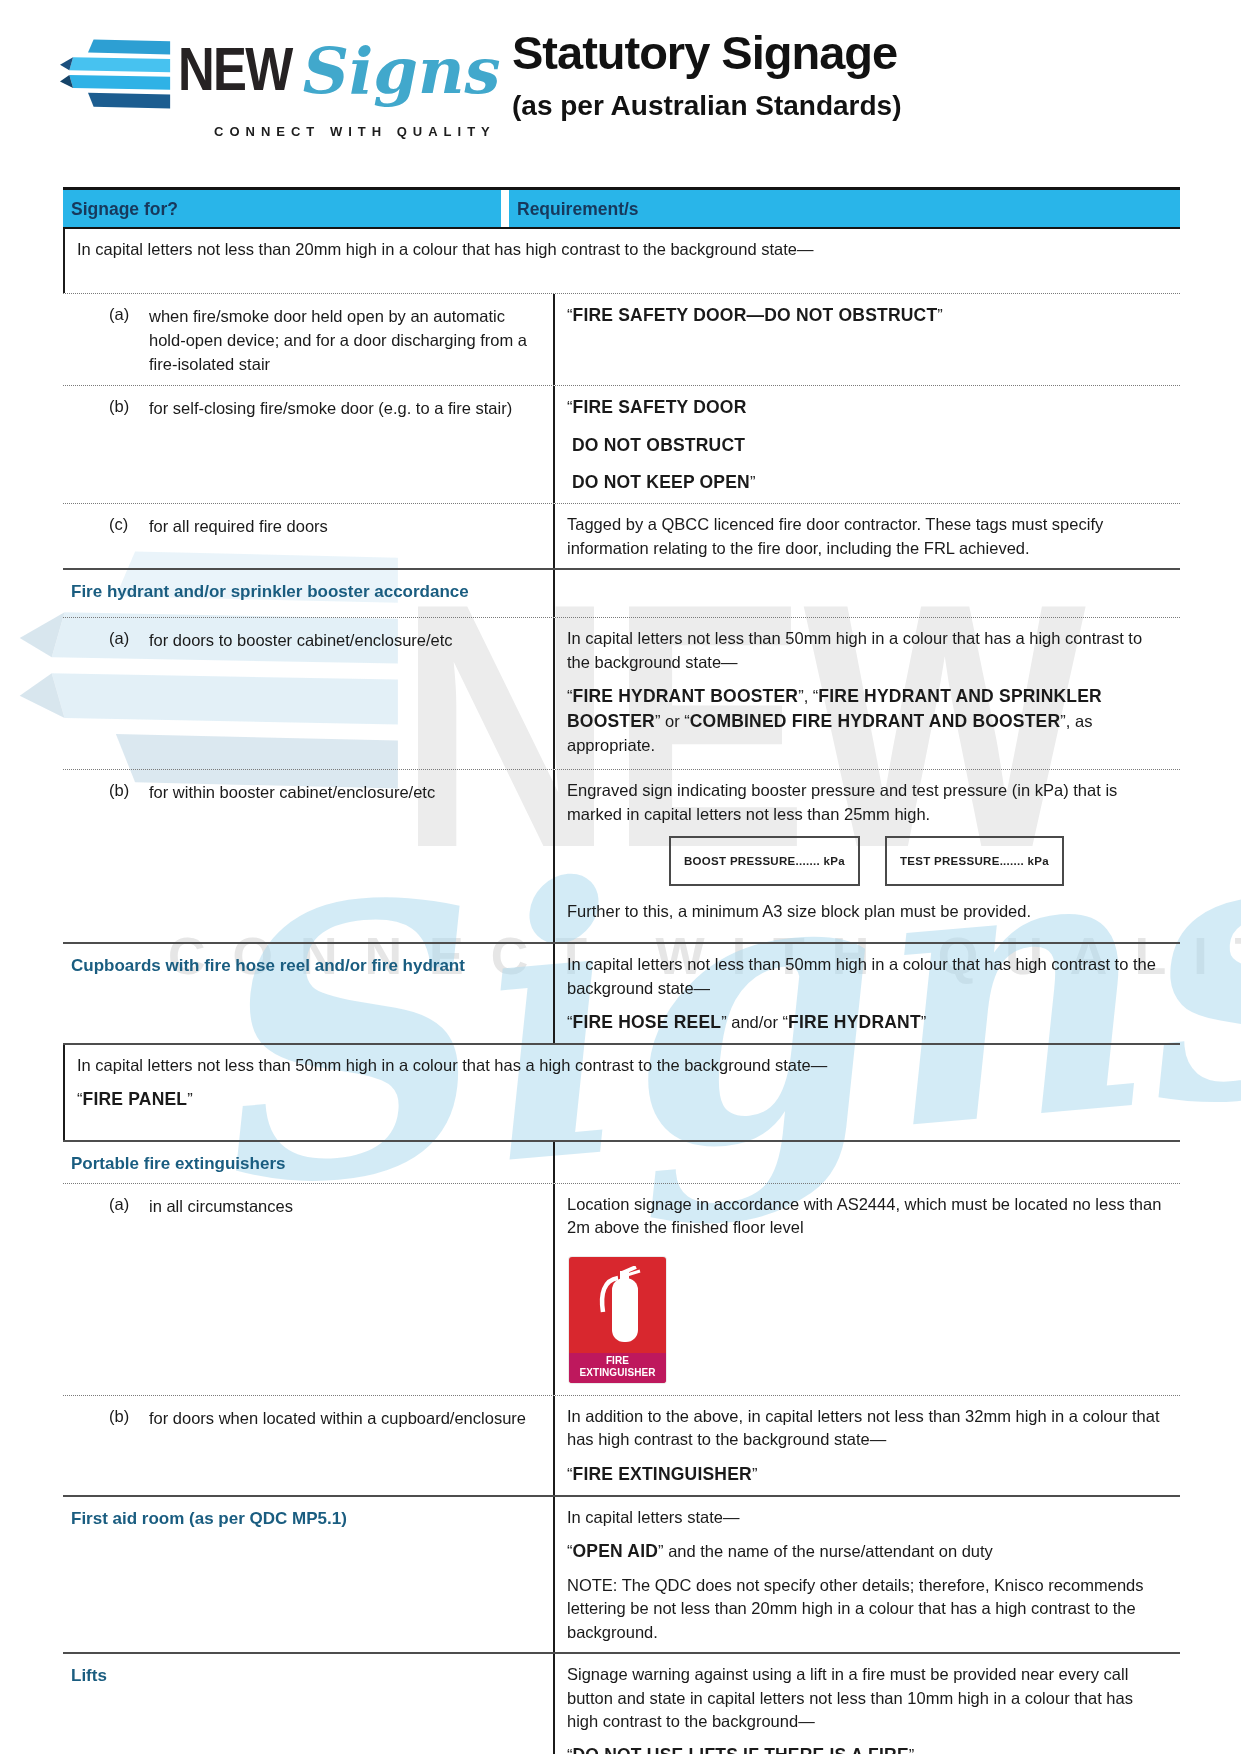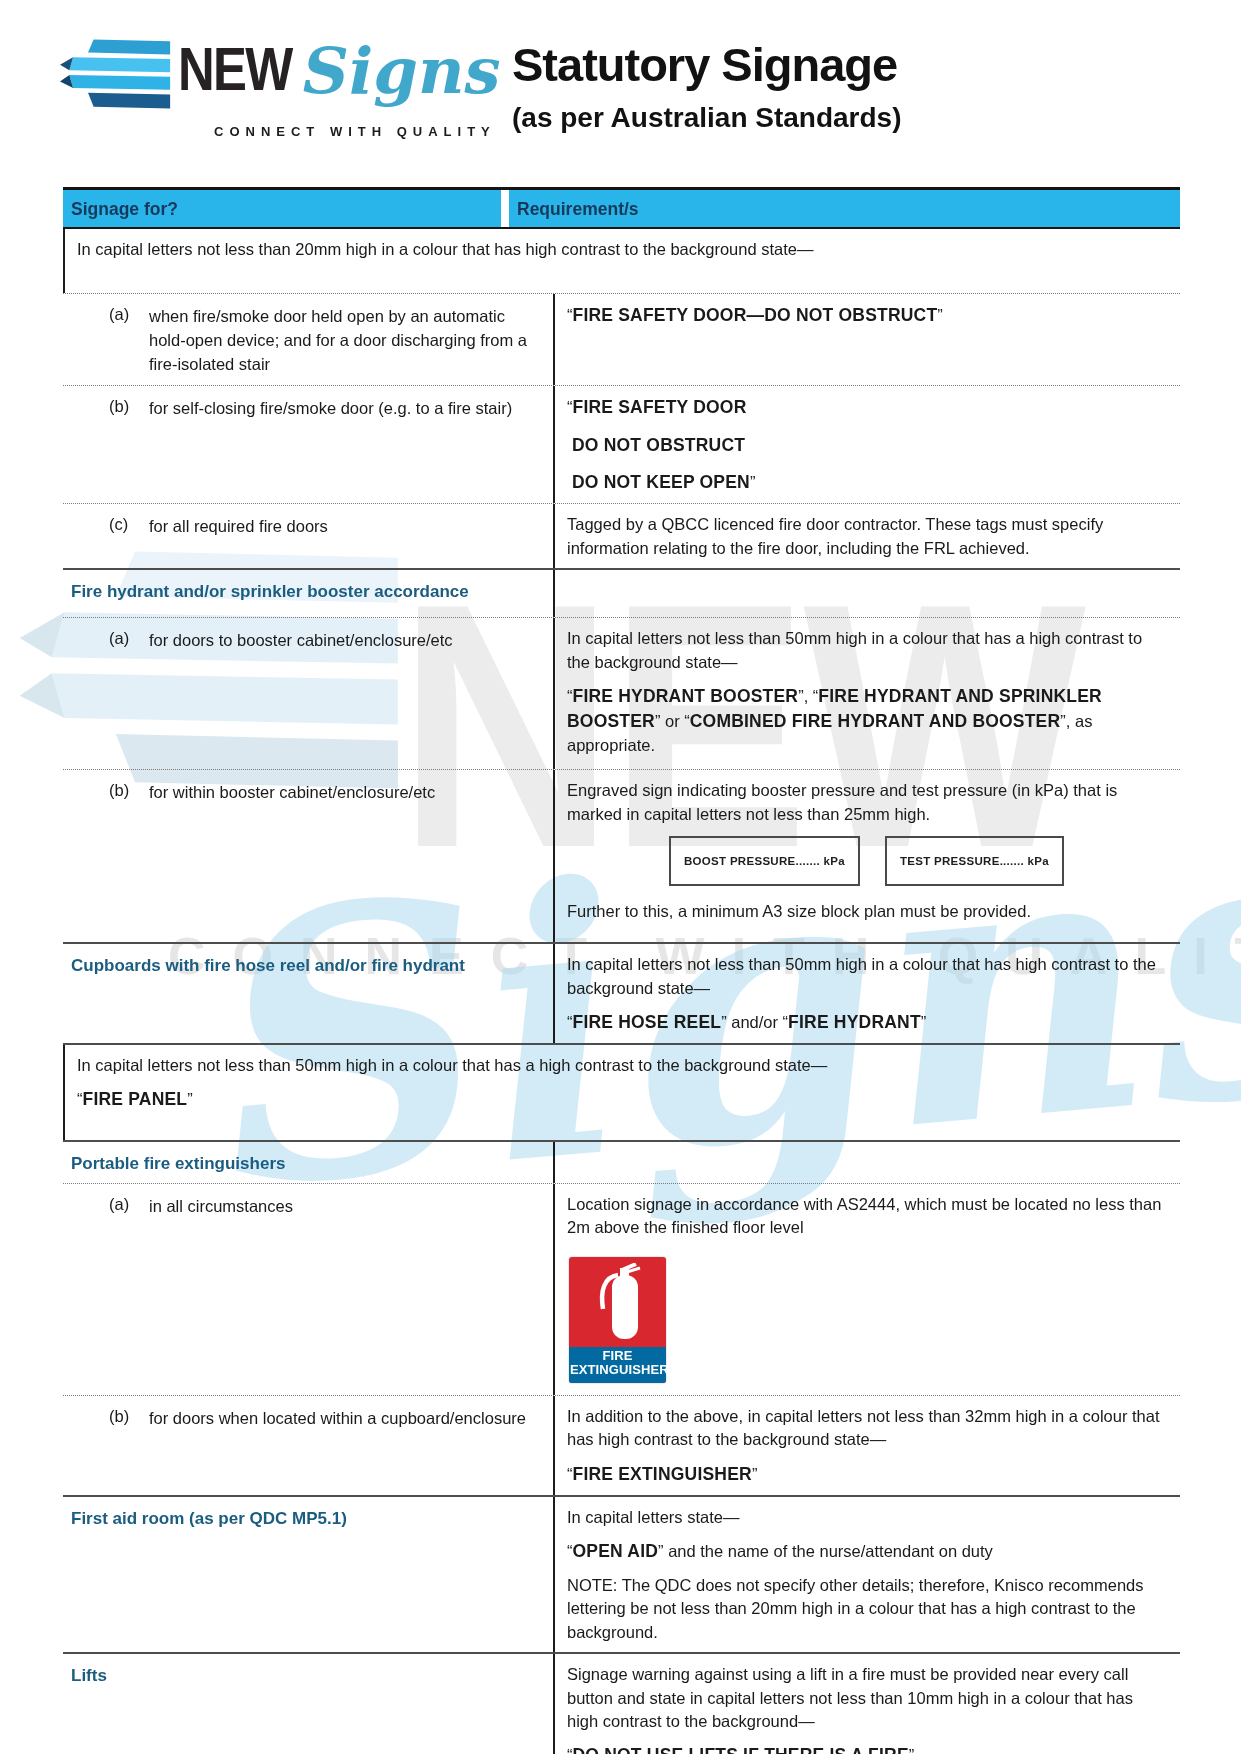--- a/index.html
+++ b/index.html
@@ -18,21 +18,21 @@
   
   .brand{position:absolute;left:60px;top:36px;z-index:2;display:flex;align-items:flex-start;}
   .brand-txt{margin-left:6px;}
   .brand-row{display:flex;align-items:flex-start;height:86px;}
   .brand-new{font-size:62px;font-weight:900;color:#27232  4;color:#262223;letter-spacing:-2px;
              transform:scaleX(0.82);transform-origin:left top;line-height:1.05;}
   .brand-signs{font-family:"DejaVu Serif", serif;font-style:italic;font-weight:bold;
                font-size:64px;color:#41a8cc;line-height:0.9;margin-left:-14px;margin-top:6px;}
   .brand-tag{font-size:13px;font-weight:bold;letter-spacing:6px;color:#1d1d1d;margin:2px 0 0 36px;white-space:nowrap;}
 
-  .titleblock{position:absolute;left:512px;top:40px;z-index:2;}
+  .titleblock{position:absolute;left:512px;top:28px;z-index:2;}
   .doc-title{font-size:47px;font-weight:bold;color:#121212;letter-spacing:-1px;line-height:1.05;margin:0;}
   .doc-sub{font-size:28px;font-weight:bold;color:#121212;margin:14px 0 0 0;line-height:1.1;}
 
   
   .stable{position:absolute;left:63px;top:187px;width:1117px;z-index:1;
           border-top:3px solid #141414;border-bottom:3px solid #2c2c2c;box-sizing:border-box;
           font-size:16.5px;}
   .hrow{display:flex;border-bottom:2.5px solid #141414;min-height:37px;}
   .hcell{background:#29b5e9;color:#17395c;font-weight:bold;font-size:17.5px;
          padding:6px 10px 5px 8px;box-sizing:border-box;display:flex;align-items:center;}
@@ -58,22 +58,22 @@
 
   
   .pbox-wrap{display:flex;gap:25px;margin:8px 0 14px 102px;}
   .pbox{border:2px solid #4a4a4a;padding:17px 13px;font-weight:bold;font-size:11.5px;
         letter-spacing:0.3px;color:#1e1e1e;white-space:nowrap;background:transparent;}
 
   
   .fx-sign{width:97px;height:126px;background:#d8272e;border-radius:3px;margin:17px 0 4px 2px;
            display:flex;flex-direction:column;box-shadow:0 0 0 1px rgba(0,0,0,0.08);}
   .fx-art{flex:1;display:flex;align-items:center;justify-content:center;}
-  .fx-band{background:#0369a1;border-radius:0 0 3px 3px;text-align:center;color:#fff;
-           font-weight:bold;font-size:13px;line-height:1.12;padding:2px 1px 5px 1px;
+  .fx-band{background:#be185d;border-radius:0 0 3px 3px;text-align:center;color:#fff;
+           font-weight:bold;font-size:10px;line-height:1.12;padding:2px 1px 5px 1px;
            letter-spacing:0.1px;transform-origin:center bottom;}
 </style>
 </head>
 <body>
 
 <div class="page">
 
   <svg class="wm wm-icon" width="400" height="250" viewBox="0 0 120 78">
     <polygon points="36,2 118,4 118,18 30,16" fill="#d9ecf6"></polygon>
     <polygon points="14,21 118,23 118,37 10,35" fill="#cde5f2"></polygon>

